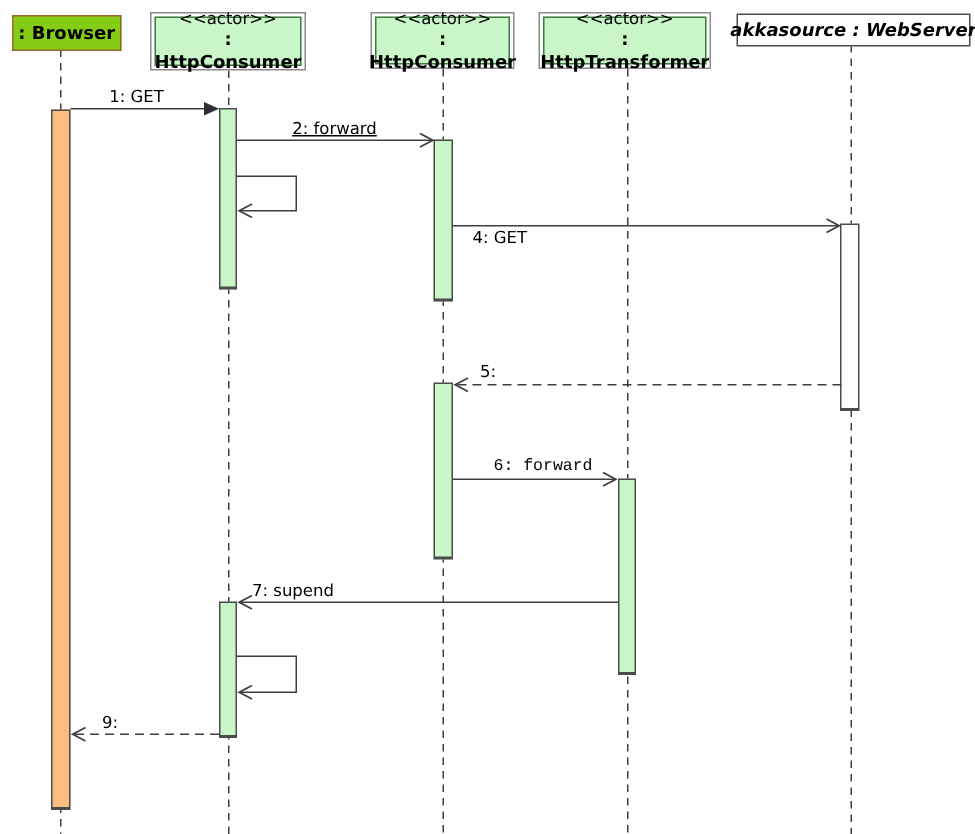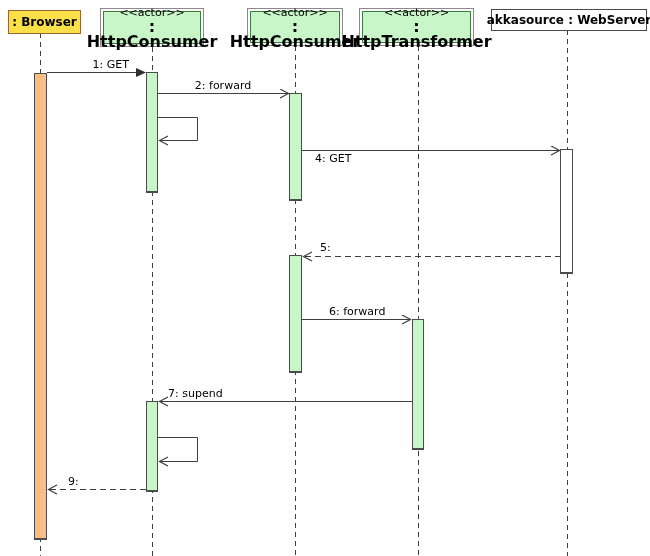--- a/index.html
+++ b/index.html
@@ -37,34 +37,34 @@
     height: 100%;
     border: 1px solid #3f7a3f;
     background: #c9f6c9;
     display: flex;
     flex-direction: column;
     align-items: center;
     justify-content: center;
     text-align: center;
   }
   .stereotype { font-size: 11px; line-height: 13px; color: #000; }
-  .actor-name { font-size: 16px; line-height: 15px; font-weight: bold; color: #000; }
+  .actor-name { font-size: 12px; line-height: 15px; font-weight: bold; color: #000; }
 
   .obj-box {
     position: absolute;
     box-sizing: border-box;
     display: flex;
     align-items: center;
     justify-content: center;
     font-size: 12px;
     font-weight: bold;
     color: #000;
     white-space: nowrap;
   }
-  .obj-box.browser { background: #fde047; border: 1px solid #996633; }
+  .obj-box.browser { background: #84cc16; border: 1px solid #996633; }
   .obj-box.server  { background: #ffffff; border: 1px solid #4b4b4b; }
 
   
   .msg-label {
     position: absolute;
     font-size: 11px;
     line-height: 13px;
     color: #000;
     white-space: nowrap;
   }
@@ -108,25 +108,25 @@
       <path d="M158,117.5 L197.5,117.5 L197.5,140.5 L160,140.5" marker-end="url(#mOpen)"></path>
       <path d="M302,150.5 L559,150.5" marker-end="url(#mOpen)"></path>
       <path d="M561,256.5 L304,256.5" stroke-dasharray="6,4" marker-end="url(#mOpen)"></path>
       <path d="M302,319.5 L410,319.5" marker-end="url(#mOpen)"></path>
       <path d="M412,401.5 L160,401.5" marker-end="url(#mOpen)"></path>
       <path d="M158,437.5 L197.5,437.5 L197.5,461.5 L160,461.5" marker-end="url(#mOpen)"></path>
       <path d="M146,489.5 L49,489.5" stroke-dasharray="6,4" marker-end="url(#mOpen)"></path>
     </g>
   </svg>
 
-  <div class="msg-label centered" style="left:53px;  top:58px; width:76px;text-align:right;">1: GET</div>
-  <div class="msg-label centered" style="left:185px; top:79px; width:76px;">2: forward</div>
+  <div class="msg-label centered" style="left:53px;  top:58px; width:76px;">1: GET</div>
+  <div class="msg-label centered" style="left:185px; top:79px; width:76px;text-decoration:underline;">2: forward</div>
   <div class="msg-label" style="left:315px; top:152px;">4: GET</div>
   <div class="msg-label" style="left:320px; top:241px;">5:</div>
-  <div class="msg-label" style="left:329px; top:305px;">6: forward</div>
+  <div class="msg-label" style="left:329px; top:305px;font-family:Liberation Mono, monospace;">6: forward</div>
   <div class="msg-label" style="left:168px; top:387px;">7: supend</div>
   <div class="msg-label" style="left:68px;  top:475px;">9:</div>
 
   <div class="obj-box browser" style="left:8px; top:10px; width:73px; height:24px;">
     <span>: Browser</span>
   </div>
 
   <div class="actor-outer" style="left:100px; top:8px; width:104px; height:39px;">
     <div class="actor-inner">
       <div class="stereotype">&lt;&lt;actor&gt;&gt;</div>
@@ -141,17 +141,17 @@
     </div>
   </div>
 
   <div class="actor-outer" style="left:359px; top:8px; width:115px; height:38px;">
     <div class="actor-inner">
       <div class="stereotype">&lt;&lt;actor&gt;&gt;</div>
       <div class="actor-name">: HttpTransformer</div>
     </div>
   </div>
 
-  <div class="obj-box server" style="left:491px; top:9px; width:156px; height:22px;">
+  <div class="obj-box server" style="left:491px; top:9px; width:156px; height:22px;font-style:italic;">
     <span>akkasource : WebServer</span>
   </div>
 
 </div>
 
 </body></html>

